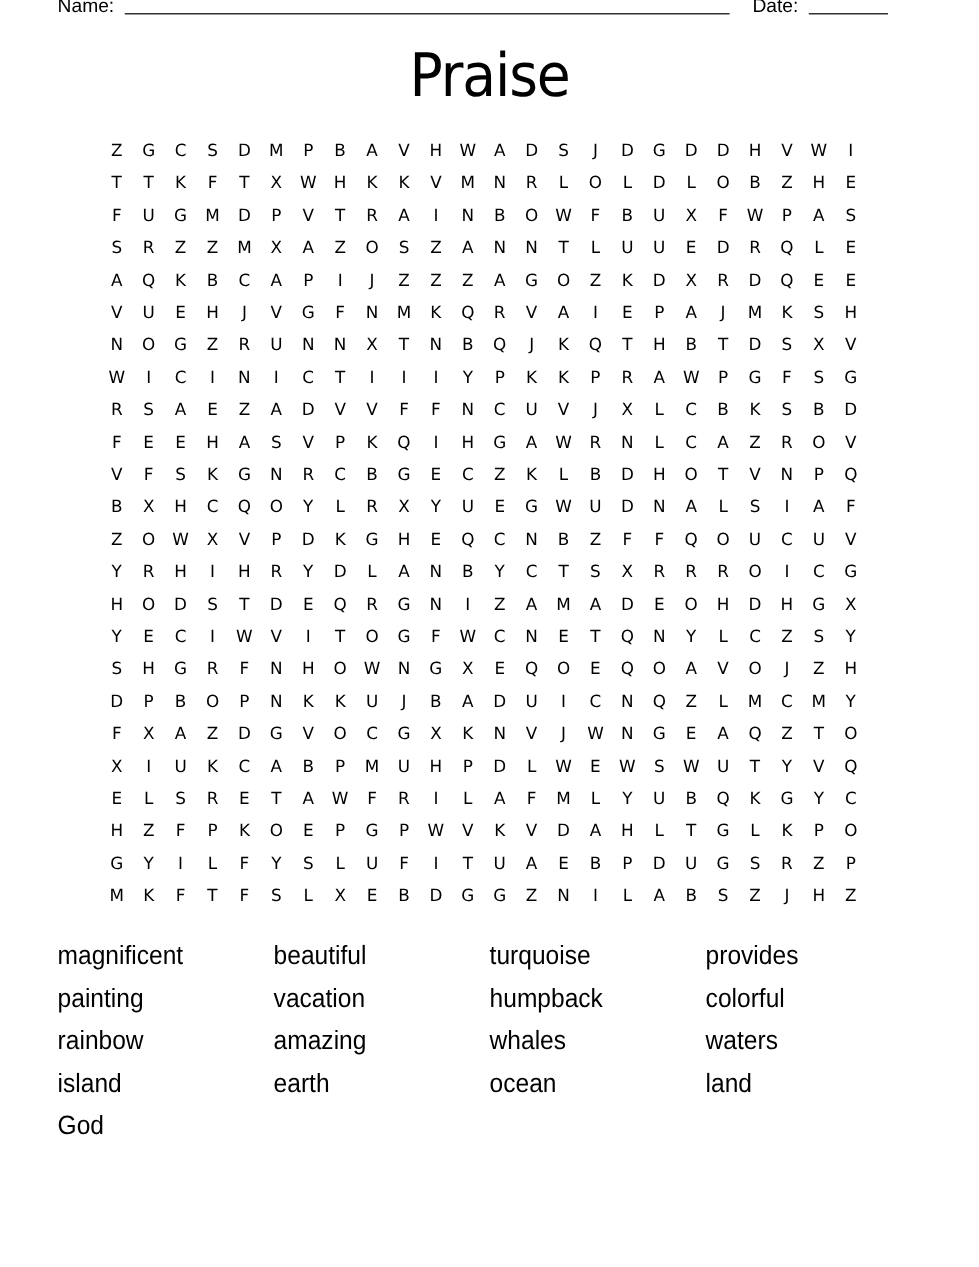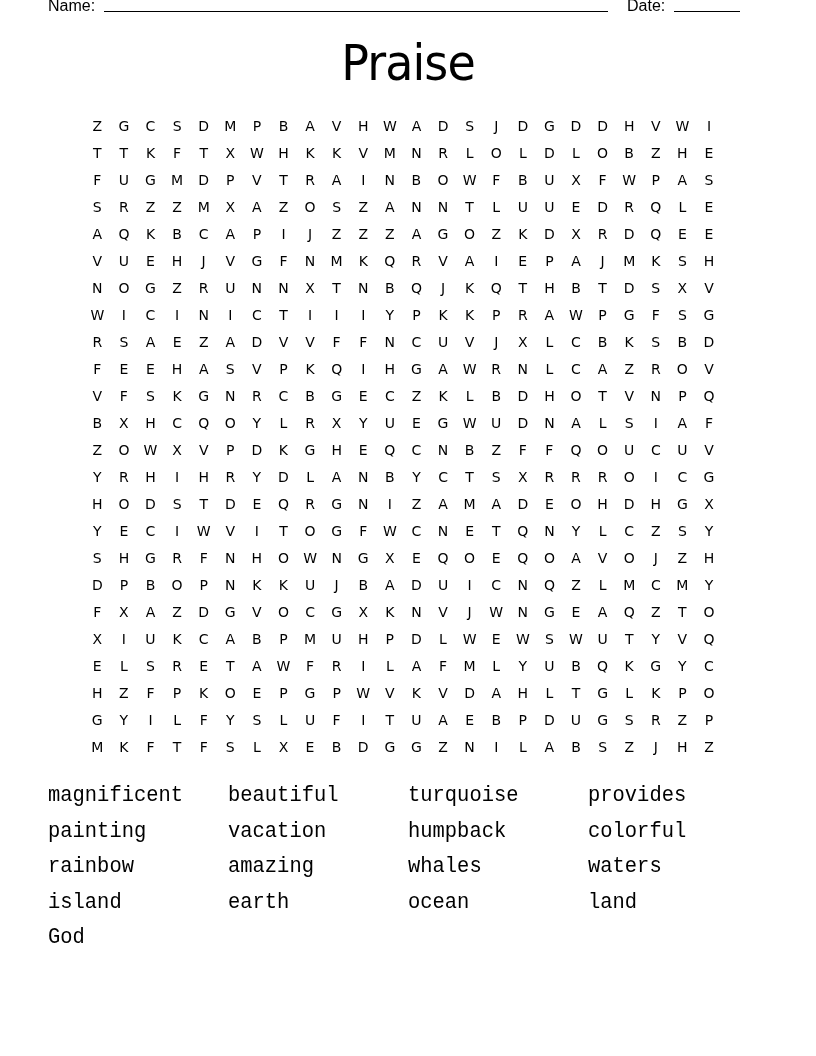--- a/index.html
+++ b/index.html
@@ -20,21 +20,21 @@
     }
     .grid {
       position: absolute; top: 113px; left: 84px;
       display: grid; grid-template-columns: repeat(24, 26.6px); grid-auto-rows: 27px;
       font-family: "DejaVu Sans", sans-serif; font-size: 14px;
     }
     .grid .cell { text-align: center; line-height: 27px; }
     .words {
       position: absolute; top: 778px; left: 48px;
       display: grid; grid-template-columns: 180px 180px 180px 180px; grid-auto-rows: 35.5px;
-      font-family: Liberation Mono, monospace; font-size: 22px;
+      font-family: Liberation Sans, sans-serif; font-size: 22px;
     }
     .words .word { line-height: 35px; transform-origin: left center; transform: scaleX(0.93); white-space: nowrap; }
   </style>
 </head>
 <body>
 
 <div class="header-line">
   <span class="name-label">Name:</span>
   <span class="name-blank"></span>
   <span class="date-label">Date:</span>

